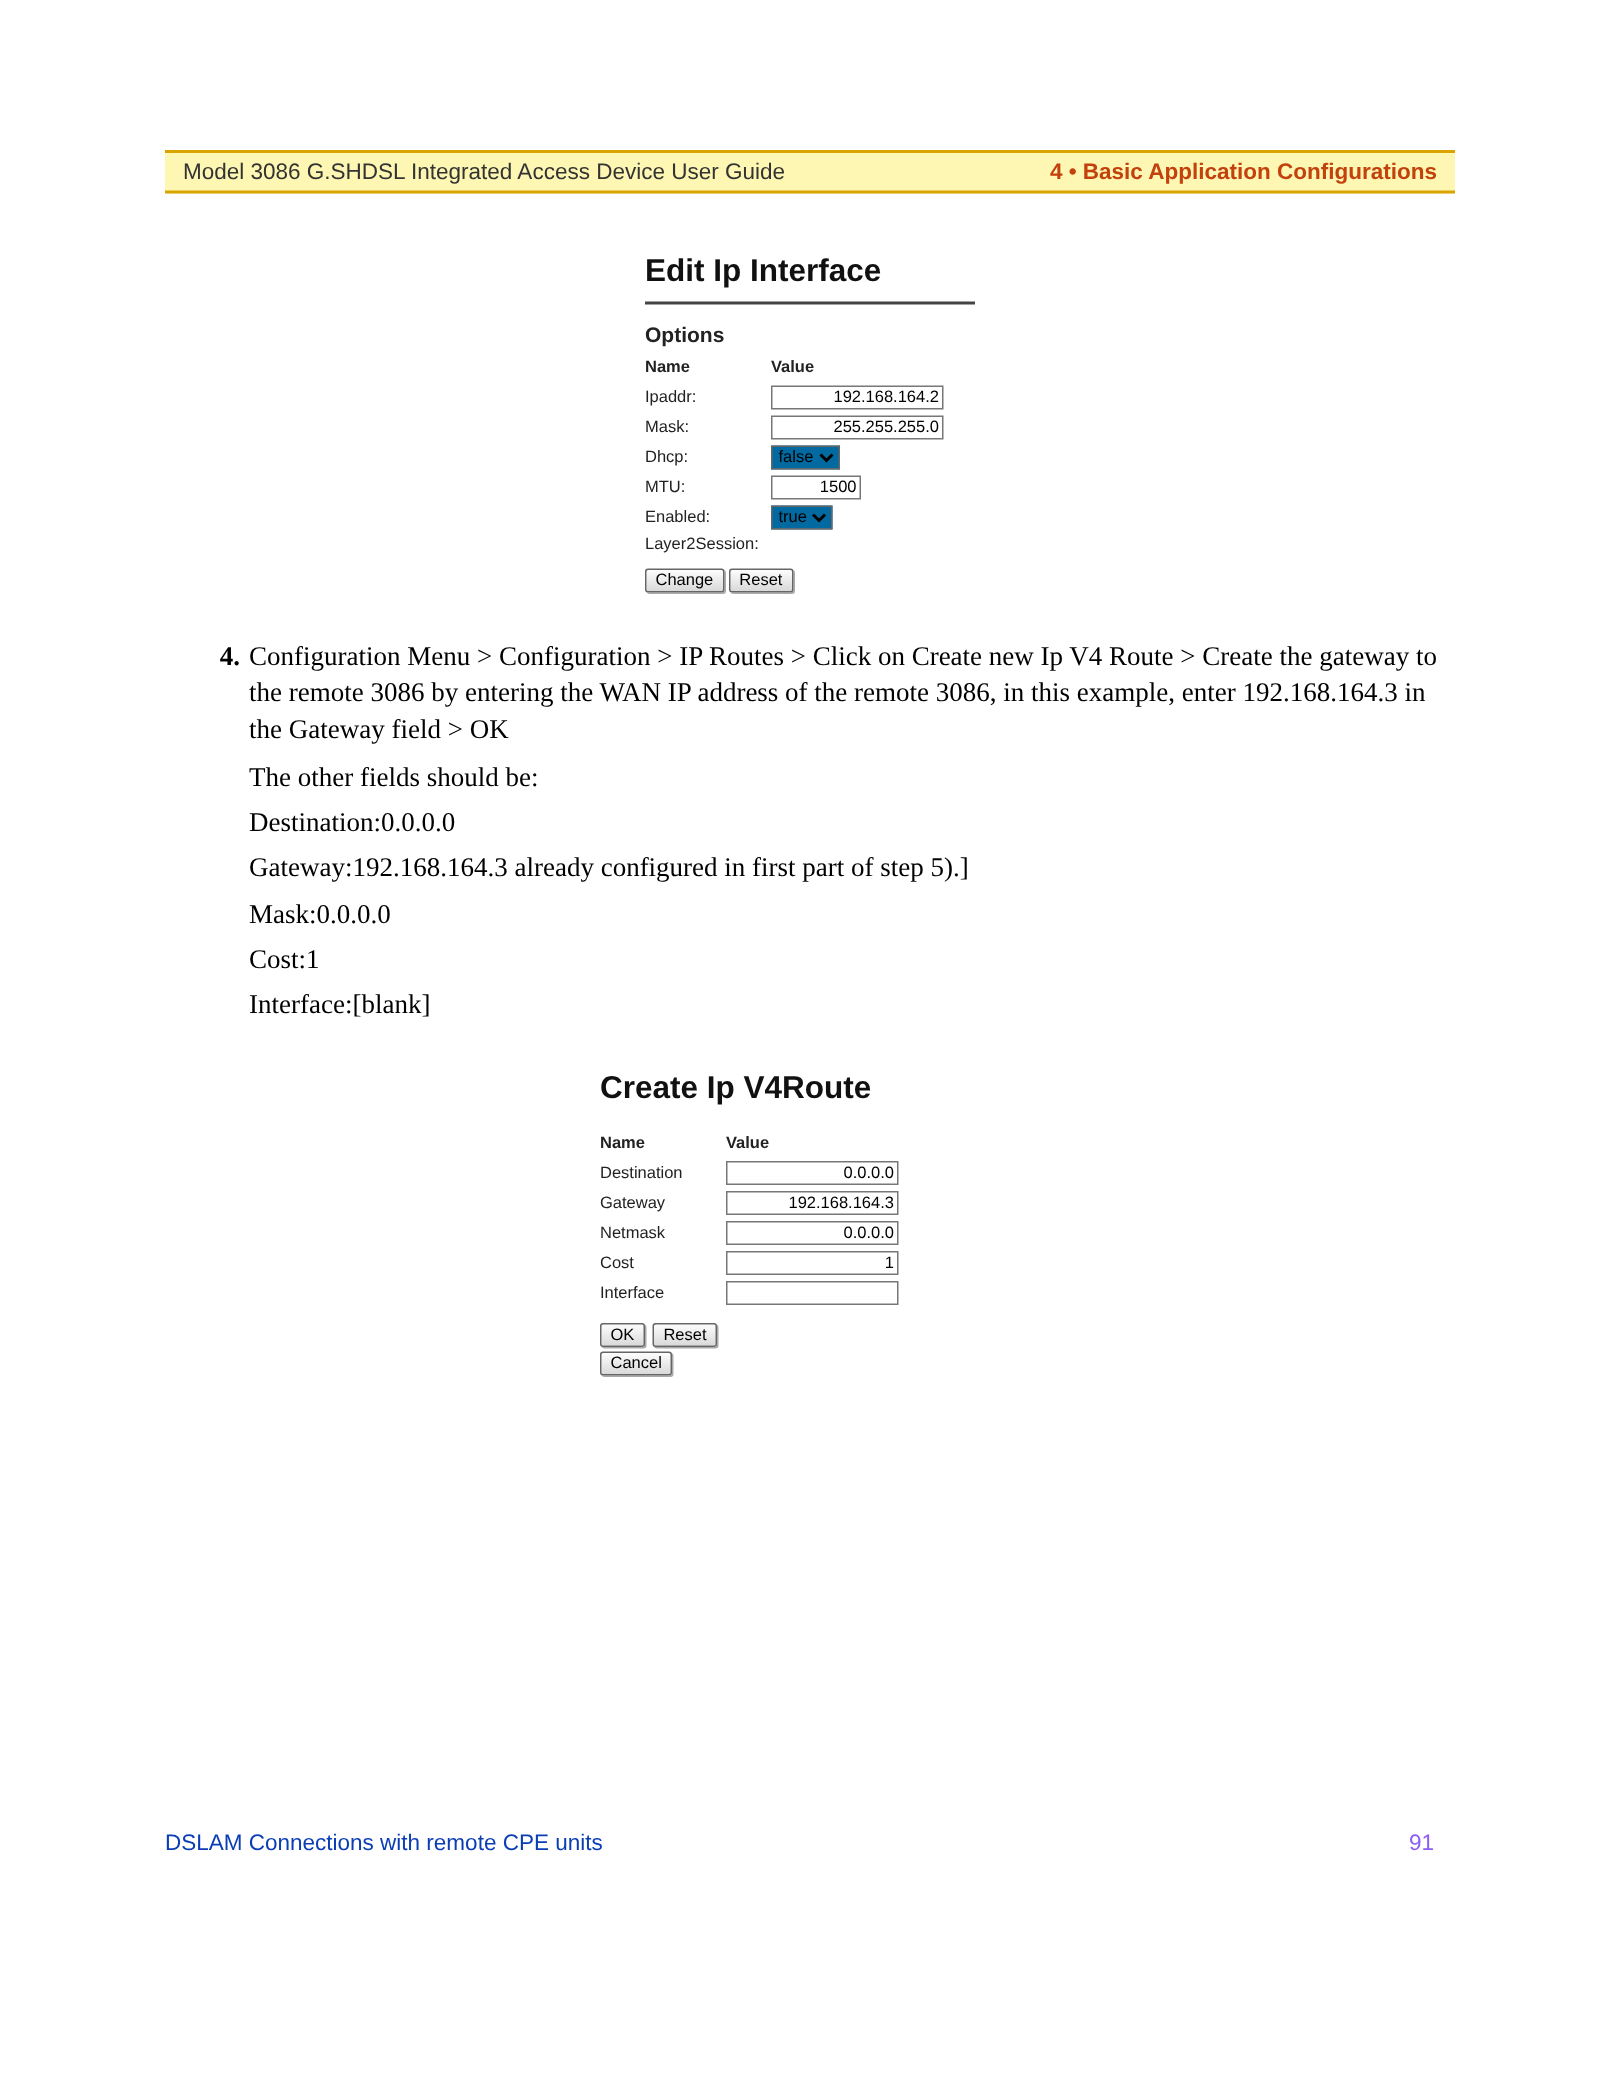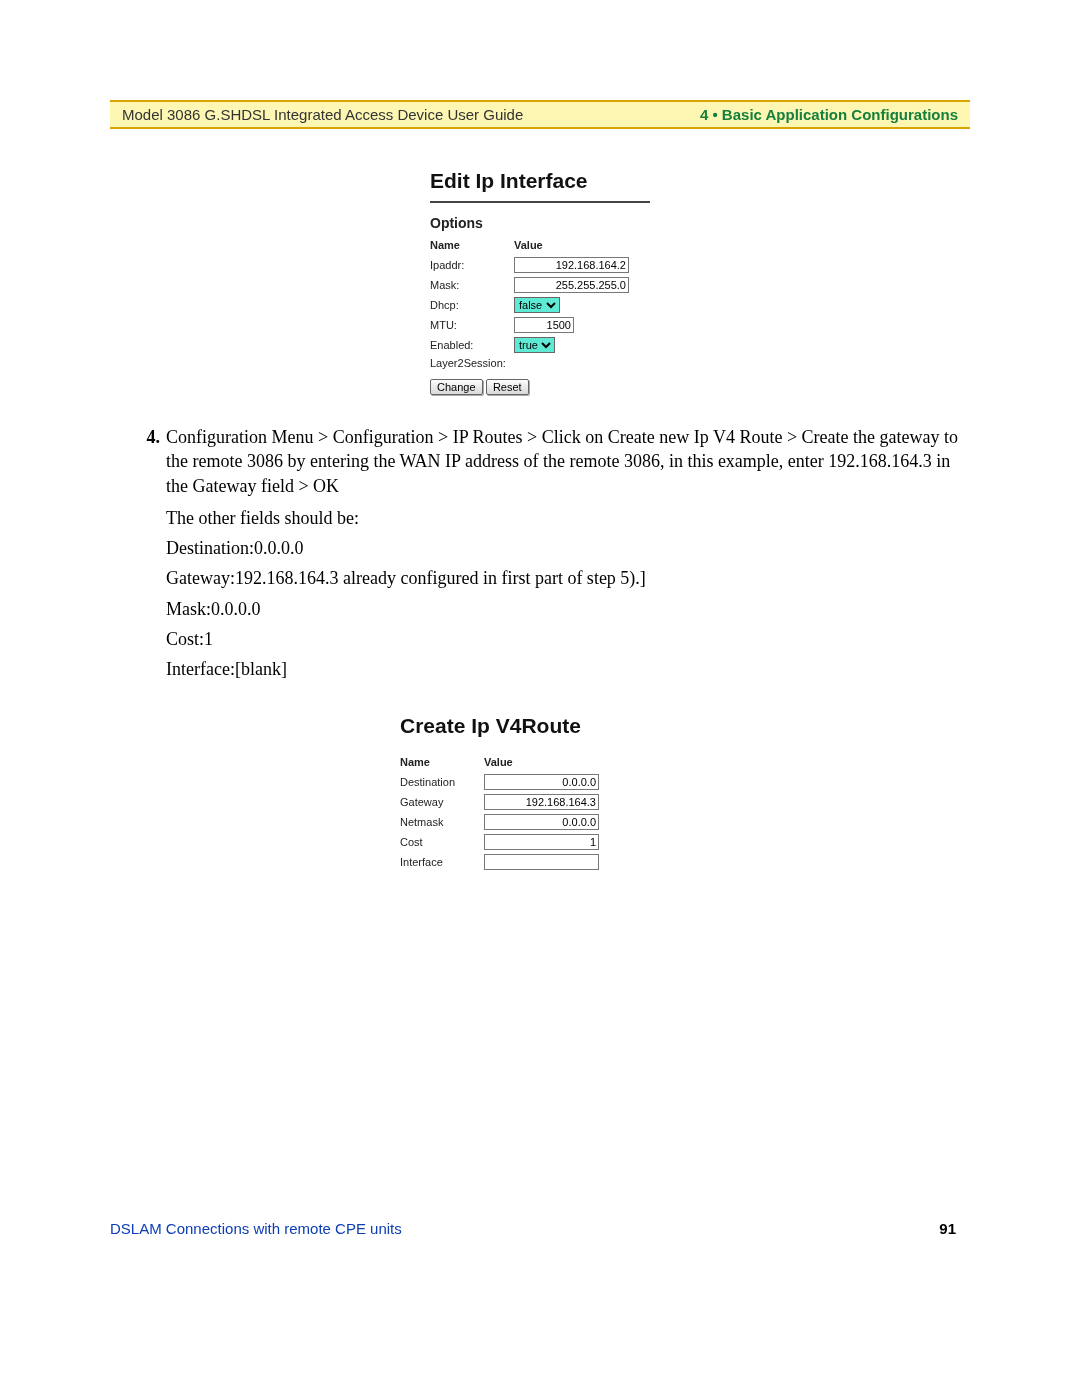--- a/index.html
+++ b/index.html
@@ -25,21 +25,21 @@
     justify-content: space-between;
     align-items: center;
     font-family: Arial, Helvetica, sans-serif;
     font-size: 15px;
     margin-bottom: 40px;
   }
   .header-left {
     color: #333;
   }
   .header-right {
-    color: #15803d;
+    color: #c2410c;
     font-weight: bold;
   }
   .shot-wrap {
     display: flex;
     justify-content: center;
     margin-bottom: 30px;
   }
   .shot {
     font-family: Arial, Helvetica, sans-serif;
     font-size: 12px;
@@ -97,21 +97,21 @@
     background: #fff;
     width: 115px;
     text-align: right;
   }
   .selbox {
     font-family: Arial, sans-serif;
     font-size: 11px;
     border: 1px solid #666;
     height: 16px;
     box-sizing: border-box;
-    background: #5eead4;
+    background: #0369a1;
   }
   .btn {
     font-family: Arial, sans-serif;
     font-size: 11px;
     border: 1px solid #666;
     background: linear-gradient(#fdfdfd,#d9d9d9);
     padding: 1px 6px;
     border-radius: 2px;
     cursor: pointer;
     box-shadow: 1px 1px 0 #aaa;
@@ -157,22 +157,22 @@
     right: 124px;
     display: flex;
     justify-content: space-between;
     font-family: Arial, Helvetica, sans-serif;
     font-size: 15px;
   }
   .footer-left {
     color: #0b3db5;
   }
   .footer-right {
-    color: #000000;
-    font-weight: bold;
+    color: #8b5cf6;
+    font-weight: normal;
   }
 </style>
 </head>
 <body>
 
 <div class="page">
 
   <div class="header-bar">
     <span class="header-left">Model 3086 G.SHDSL Integrated Access Device User Guide</span>
     <span class="header-right">4 • Basic Application Configurations</span>
@@ -257,20 +257,25 @@
         <tr>
           <td>Cost</td>
           <td><input class="txtbox" value="1" style=""></td>
         </tr>
         <tr>
           <td>Interface</td>
           <td><input class="txtbox" value="" style=""></td>
         </tr>
       </tbody>
         </table>
+      <div class="btn-row2">
+        <button class="btn">OK</button>
+        <button class="btn">Reset</button><br>
+        <button class="btn">Cancel</button>
+      </div>
     </div>
   </div>
 
 </div>
 
 <div class="footer">
   <span class="footer-left">DSLAM Connections with remote CPE units</span>
   <span class="footer-right">91</span>
 </div>
 

